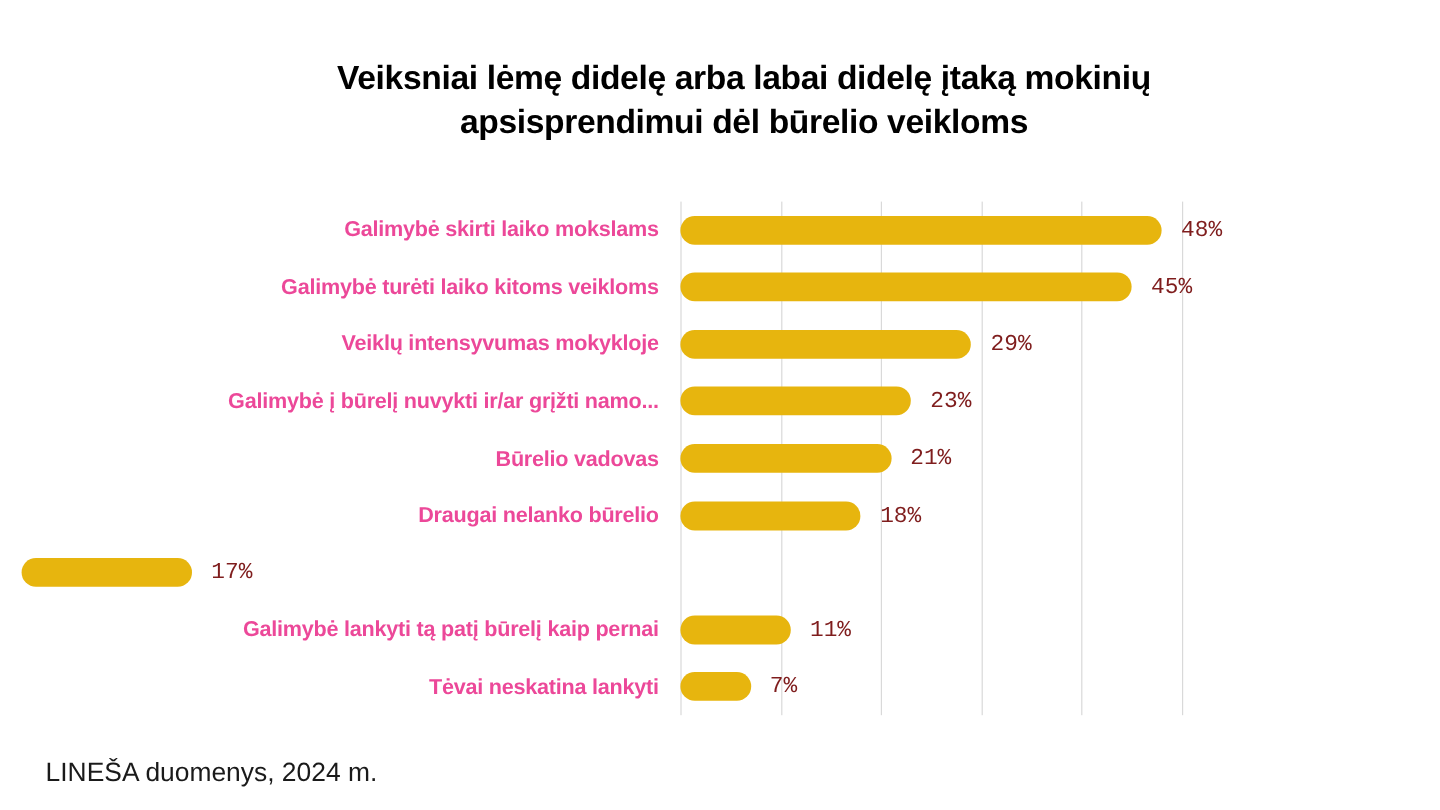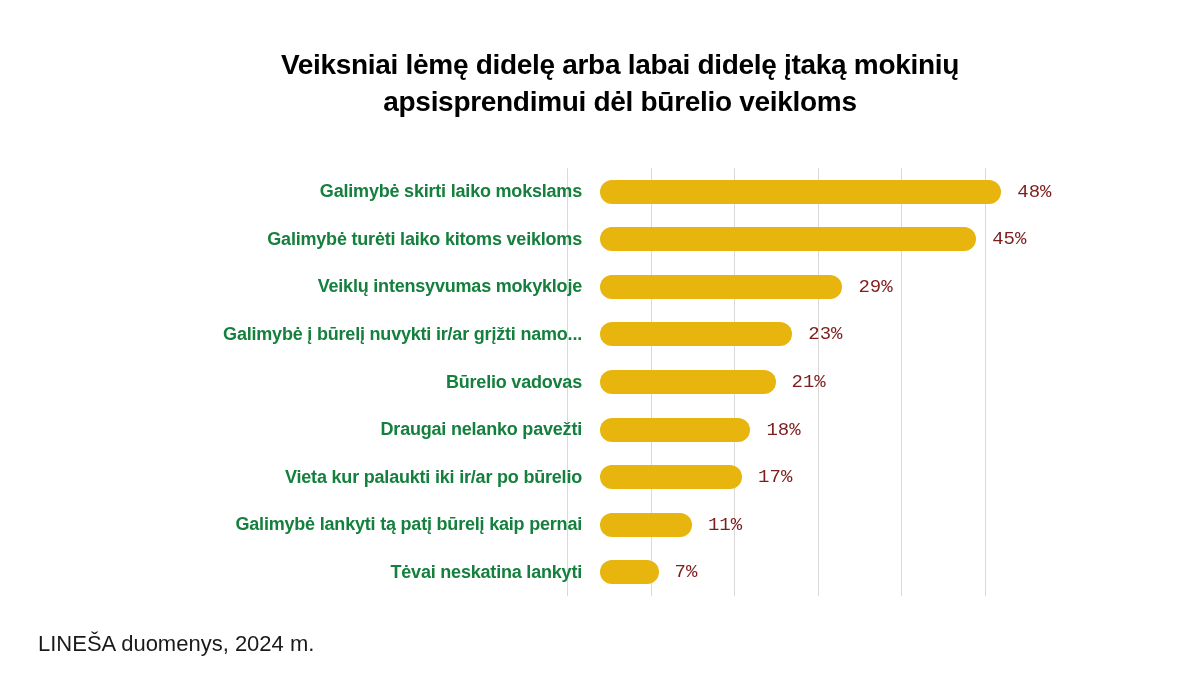--- a/index.html
+++ b/index.html
@@ -51,24 +51,23 @@
     display: flex;
     align-items: center;
     position: relative;
   }
   .cat {
     width: 549px;
     text-align: right;
     font-weight: bold;
     font-size: 18px;
     letter-spacing: -0.2px;
-    color: #15803d;
+    color: #ec4899;
     white-space: nowrap;
     flex: none;
-    padding-left: 33px;
   }
   .bar {
     height: 24px;
     border-radius: 12px;
     margin-left: 18px;
     flex: none;
   }
   .val {
     margin-left: 16px;
     font-size: 19px;
@@ -123,26 +122,25 @@
         <div class="cat">Galimybė į būrelį nuvykti ir/ar grįžti namo...</div>
         <div class="bar" style="width: 192.28px; background: rgb(231, 181, 14);"></div>
         <div class="val">23%</div>
       </div>
       <div class="row">
         <div class="cat">Būrelio vadovas</div>
         <div class="bar" style="width: 175.56px; background: rgb(231, 181, 14);"></div>
         <div class="val">21%</div>
       </div>
       <div class="row">
-        <div class="cat">Draugai nelanko pavežti</div>
+        <div class="cat">Draugai nelanko būrelio</div>
         <div class="bar" style="width: 150.48px; background: rgb(231, 181, 14);"></div>
         <div class="val">18%</div>
       </div>
       <div class="row">
-        <div class="cat">Vieta kur palaukti iki ir/ar po būrelio</div>
         <div class="bar" style="width: 142.12px; background: rgb(231, 181, 14);"></div>
         <div class="val">17%</div>
       </div>
       <div class="row">
         <div class="cat">Galimybė lankyti tą patį būrelį kaip pernai</div>
         <div class="bar" style="width: 91.96px; background: rgb(231, 181, 14);"></div>
         <div class="val">11%</div>
       </div>
       <div class="row">
         <div class="cat">Tėvai neskatina lankyti</div>

